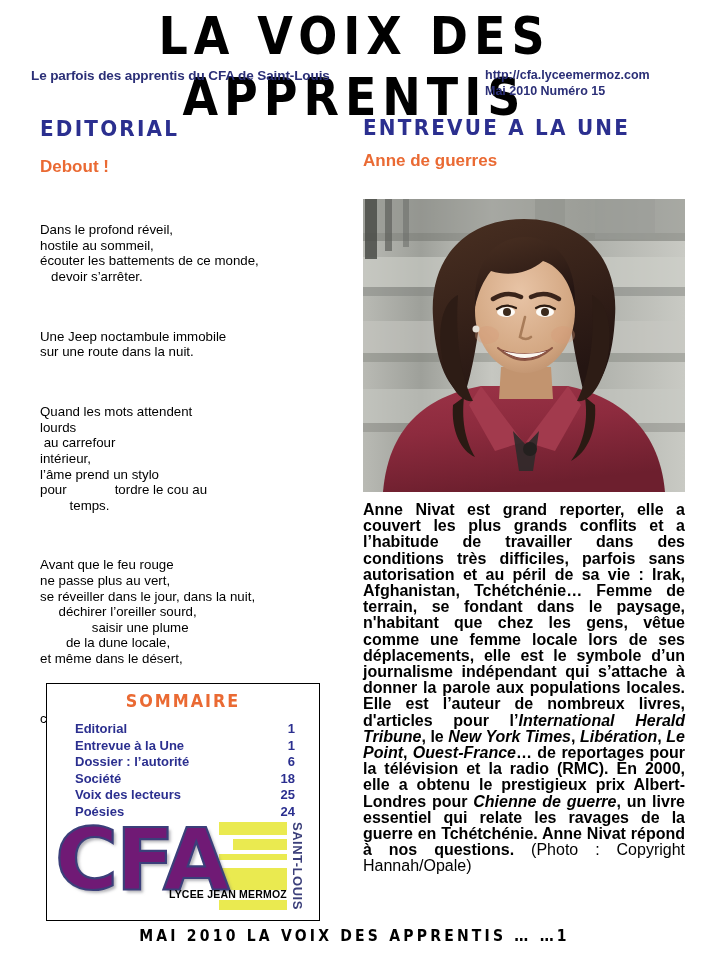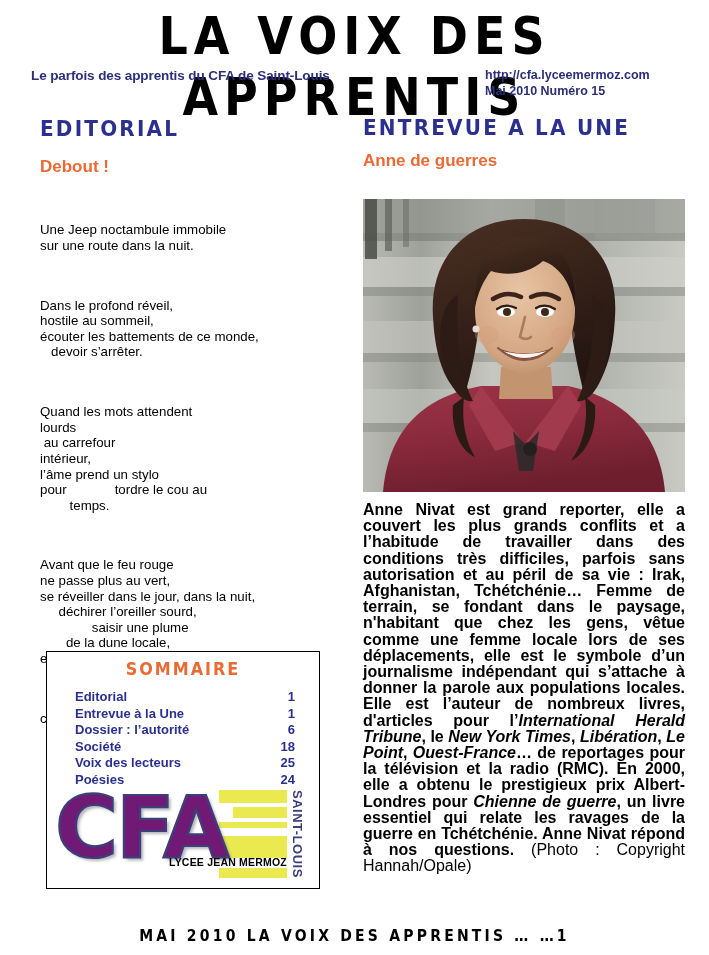--- a/index.html
+++ b/index.html
@@ -78,21 +78,21 @@
   }
   .poem .stanza { margin-bottom: 13px; }
   .poem .sig {
     margin-top: 14px;
     text-align: right;
     padding-right: 22px;
   }
 
   
   .sommaire {
-    position: absolute; left: 46px; top: 651px;
+    position: absolute; left: 46px; top: 683px;
     width: 274px; height: 238px;
     border: 1.5px solid #000;
     background: #fff;
     overflow: hidden;
   }
   .sommaire-title {
     margin-top: 8px;
     text-align: center;
     font-family: "DejaVu Sans", sans-serif;
     font-weight: bold;
@@ -188,26 +188,26 @@
   <div class="masthead-title">LA VOIX DES APPRENTIS</div>
   <div class="masthead-sub">Le parfois des apprentis du CFA de Saint-Louis</div>
   <div class="masthead-url">http://cfa.lyceemermoz.com</div>
   <div class="masthead-issue">Mai 2010   Numéro 15</div>
 </div>
 
 <div class="col-left">
   <div class="sec-head">EDITORIAL</div>
   <div class="sub-head">Debout !</div>
   <div class="poem">
-    <div class="stanza">Une Jeep noctambule immobile
-sur une route dans la nuit.</div>
     <div class="stanza">Dans le profond réveil,
 hostile au sommeil,
 écouter les battements de ce monde,
    devoir s’arrêter.</div>
+    <div class="stanza">Une Jeep noctambule immobile
+sur une route dans la nuit.</div>
     <div class="stanza">Quand les mots attendent
 lourds
  au carrefour
 intérieur,
 l’âme prend un stylo
 pour             tordre le cou au
         temps.</div>
     <div class="stanza">Avant que le feu rouge
 ne passe plus au vert,
 se réveiller dans le jour, dans la nuit,

